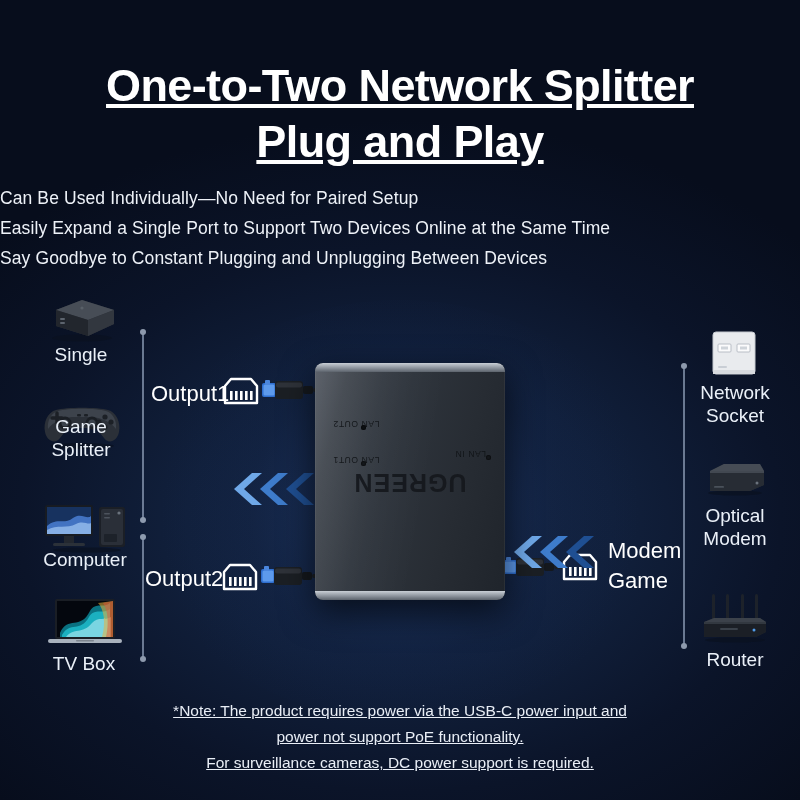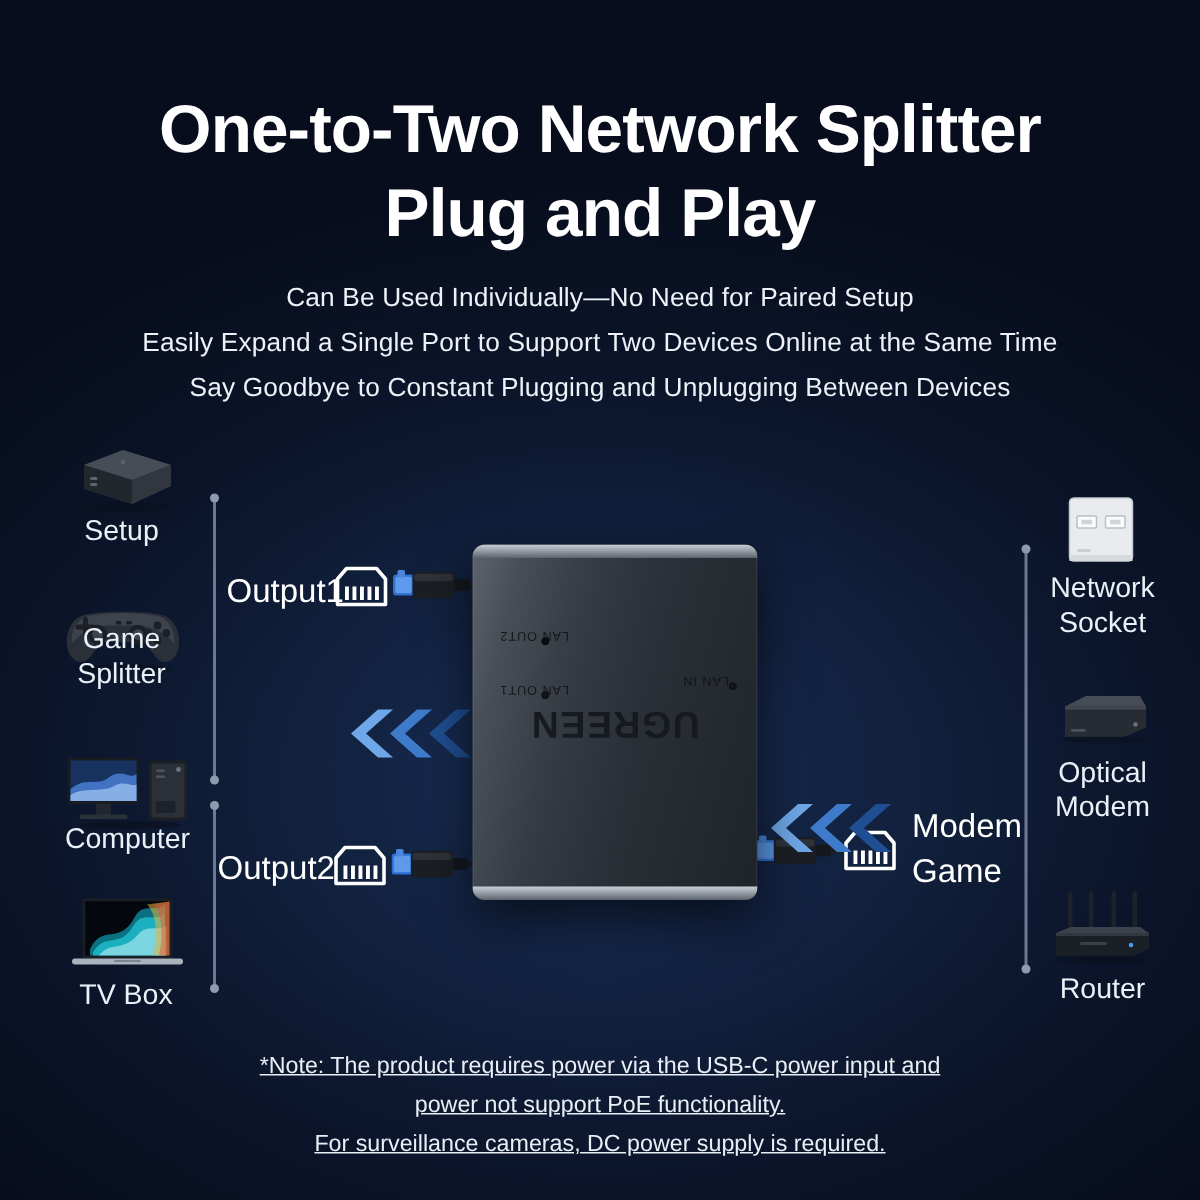--- a/index.html
+++ b/index.html
@@ -18,23 +18,24 @@
   }
   .glow{
     position:absolute;border-radius:50%;pointer-events:none;
     background:radial-gradient(circle, rgba(40,80,150,.30) 0%, rgba(20,40,85,.12) 45%, rgba(0,0,0,0) 72%);
   }
   
   #title{
     position:absolute;left:0;top:58px;width:800px;text-align:center;
     font-size:45px;line-height:56px;font-weight:bold;letter-spacing:-.6px;
     color:#fff;
+    text-decoration:underline;
   }
   #subs{
-    position:absolute;left:0;top:183px;width:800px;text-align:center;
+    position:absolute;left:0;top:183px;width:800px;text-align:left;
   }
   #subs .s{font-size:17.5px;line-height:30px;color:#eef2f8;font-weight:normal;letter-spacing:.1px;}
   
   .lbl{position:absolute;text-align:center;color:#eaf0f8;font-size:19px;line-height:23px;}
   .dev{position:absolute;}
   
   .bracket{position:absolute;width:2px;background:#8a9ab3;opacity:.75;}
   .bracket::before,.bracket::after{
     content:"";position:absolute;left:-2px;width:6px;height:6px;border-radius:50%;
     background:#b9c6d8;
@@ -108,21 +109,21 @@
       <ellipse cx="36" cy="42" rx="30" ry="3.5" fill="#0a1120" opacity=".8"></ellipse>
       <path d="M10 14 L36 4 L68 14 L68 28 L42 40 L10 30 Z" fill="#2d3239"></path>
       <path d="M10 14 L36 4 L68 14 L42 24 Z" fill="#474d56"></path>
       <path d="M10 14 L42 24 L42 40 L10 30 Z" fill="#22262d"></path>
       <path d="M42 24 L68 14 L68 28 L42 40 Z" fill="#32373f"></path>
       <rect x="14" y="22" width="5" height="2" rx="1" fill="#5d646e"></rect>
       <rect x="14" y="26" width="5" height="2" rx="1" fill="#5d646e"></rect>
       <circle cx="36" cy="12" r="1.6" fill="#596068"></circle>
     </svg>
   </div>
-  <div class="lbl" style="left:16px;top:343px;width:130px;">Setup</div>
+  <div class="lbl" style="left:16px;top:343px;width:130px;">Single</div>
 
   <div class="dev" style="left:40px;top:400px;">
     <svg width="84" height="50" viewBox="0 0 84 50">
       <ellipse cx="42" cy="46" rx="32" ry="3" fill="#0a1120" opacity=".7"></ellipse>
       <path d="M16 10 C8 12 3 22 5 32 C7 42 16 44 20 38 L28 28 L56 28 L64 38 C68 44 77 42 79 32 C81 22 76 12 68 10 C58 7 26 7 16 10 Z" fill="#2b3038"></path>
       <path d="M18 11 C11 13 7 21 8 29 C13 22 22 18 32 17 L52 17 C62 18 71 22 76 29 C77 21 73 13 66 11 C56 8 28 8 18 11 Z" fill="#3d434c"></path>
       <circle cx="25" cy="23" r="6.5" fill="#1b1f25"></circle>
         <circle cx="25" cy="23" r="3.6" fill="#3b424b"></circle>
       <circle cx="52" cy="23" r="6.5" fill="#1b1f25"></circle>
         <circle cx="52" cy="23" r="3.6" fill="#3b424b"></circle>
@@ -329,16 +330,16 @@
 
     <div class="hublabel" style="left:140px;top:86px;">LAN IN</div>
     <div class="hubled" style="left:171px;top:92px;"></div>
 
     <div id="brand">UGREEN</div>
   </div>
 
   <div id="note">
     <div class="n">*Note: The product requires power via the USB-C power input and</div>
     <div class="n">power not support PoE functionality.</div>
-    <div class="n">For surveillance cameras, DC power supply is required.</div>
+    <div class="n">For surveillance cameras, DC power support is required.</div>
   </div>
 
 </div>
 
 </body></html>

